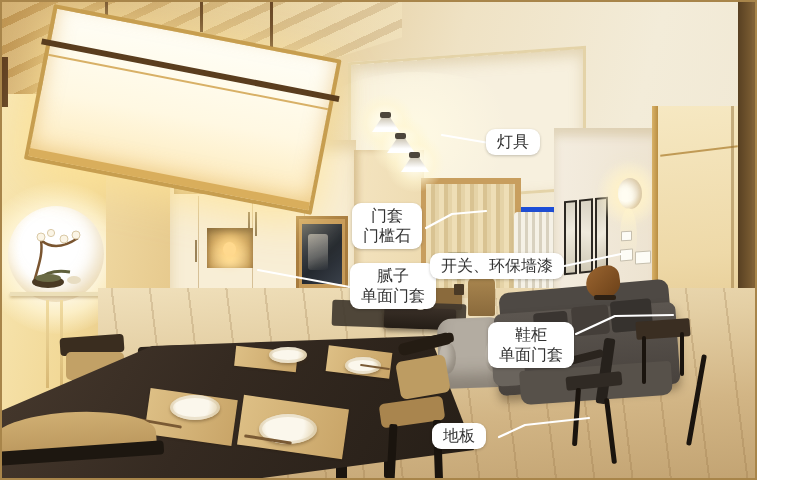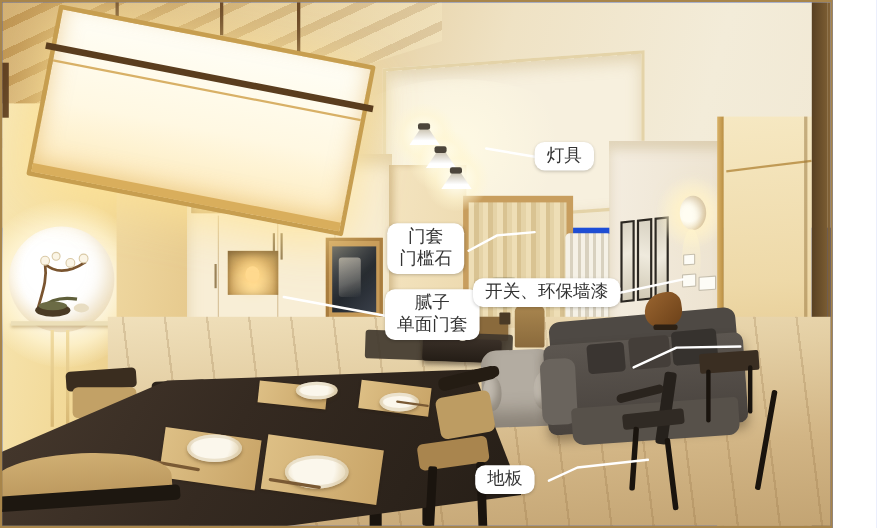--- a/index.html
+++ b/index.html
@@ -276,17 +276,21 @@
     <span>门套</span>
     <span>门槛石</span>
   </div>
   <div class="label" style="left:348px;top:261px">
     <span>腻子</span>
     <span>单面门套</span>
   </div>
   <div class="label" style="left:428px;top:251px">
     <span>开关、环保墙漆</span>
   </div>
+  <div class="label" style="left:486px;top:320px">
+    <span>鞋柜</span>
+    <span>单面门套</span>
+  </div>
   <div class="label" style="left:430px;top:421px">
     <span>地板</span>
   </div>
 
 </div>
 
 </body></html>

